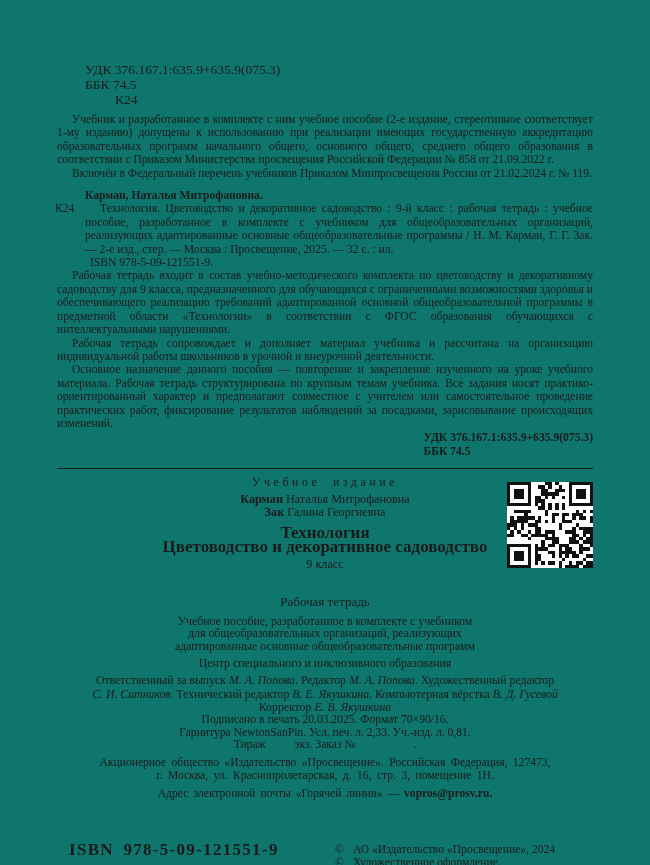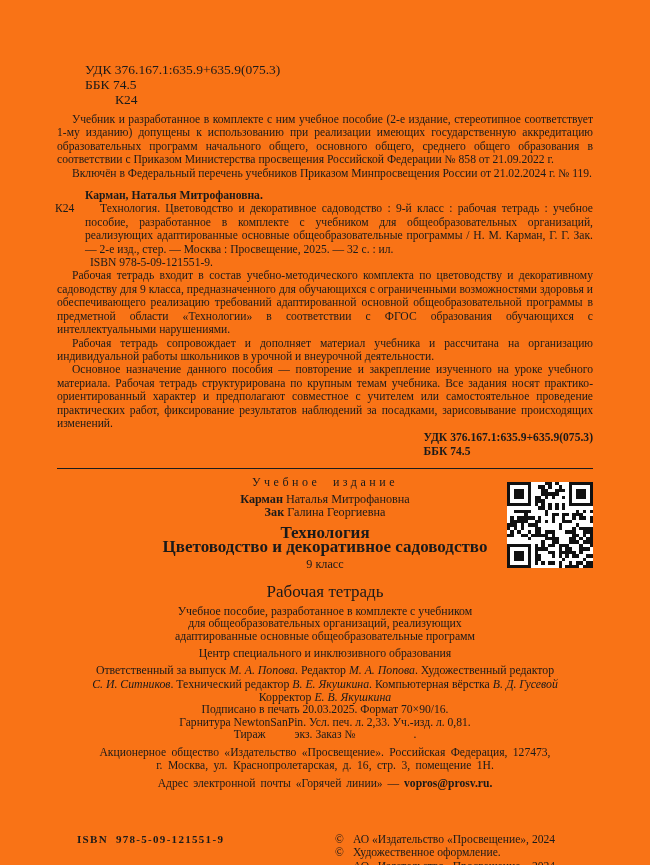--- a/index.html
+++ b/index.html
@@ -3,21 +3,21 @@
 <meta charset="utf-8">
 <style>
   * { margin:0; padding:0; box-sizing:border-box; }
   html,body { background:#ffffff; }
   body { width:650px; height:865px; overflow:hidden; }
   .page {
     width:650px; height:865px;
     padding:62px 57px 0 57px;
     font-family:"Liberation Serif","DejaVu Serif",serif;
     color:#1a1a1a; font-size:11.6px; line-height:13.4px;
-    background:#f97316; position:relative;
+    background:#0f766e; position:relative;
   }
   .udk-top { margin-left:28px; font-size:13.5px; line-height:15px; }
   .udk-top .k24 { margin-left:30px; }
   .just { text-align:justify; }
   .ind { text-indent:15px; }
   .p1 { margin-top:6px; }
   .author-h { margin-left:28px; margin-top:9px; font-weight:bold; }
   .rec-wrap { position:relative; margin-left:28px; }
   .k24-margin { position:absolute; left:-30px; top:0; }
   .rec { text-indent:15px; }
@@ -25,30 +25,30 @@
   .udk-right { text-align:right; font-weight:bold; margin-top:1px; }
   .udk-right .inner { display:inline-block; text-align:left; }
   .rule { border:none; border-top:1.8px solid #1c1c1c; margin-top:10px; }
   .colophon { position:relative; text-align:center; }
   .qr-box { position:absolute; top:6px; right:0; width:86px; height:86px; background:#fff; }
   .qr-box svg { width:86px; height:86px; shape-rendering:crispEdges; }
   .spaced { margin-top:7px; font-size:12px; letter-spacing:3.5px; word-spacing:6px; }
   .auth-block { margin-top:3px; font-size:12.2px; line-height:13.8px; }
   .title-block { margin-top:6px; font-weight:bold; font-size:17px; line-height:13.4px; }
   .grade { margin-top:5px; font-size:12.2px; }
-  .wb { margin-top:14px; font-size:17px; }
+  .wb { margin-top:24px; font-size:13px; }
   .desc-block { margin-top:6px; font-size:11.8px; line-height:12.4px; }
   .center-dept { margin-top:5px; font-size:11.8px; }
   .editorial { margin-top:4px; font-size:11.8px; line-height:13.2px; }
   .print-block { margin-top:0; font-size:11.6px; line-height:12.6px; }
   .pre { white-space:pre-wrap; }
   .addr { margin-top:4px; font-size:11.6px; line-height:13.2px; word-spacing:2.5px; }
   .hotline { margin-top:5px; font-size:11.6px; word-spacing:2px; }
   .bottom-row { display:flex; margin-top:42px; align-items:flex-start; }
-  .isbn-big { margin-left:20px; font-weight:bold; font-size:11px; letter-spacing:1.3px; word-spacing:4px; white-space:nowrap; }
+  .isbn-big { margin-left:12px; font-weight:bold; font-size:17px; letter-spacing:1.3px; word-spacing:4px; white-space:nowrap; }
   .copyright { margin-left:auto; width:258px; font-size:11.6px; line-height:13.6px; }
   .cp-row { display:flex; }
   .cp-sym { width:18px; flex:0 0 18px; }
   .cp-text { flex:1; }
 </style>
 </head>
 <body>
 
 <div class="page">
 

